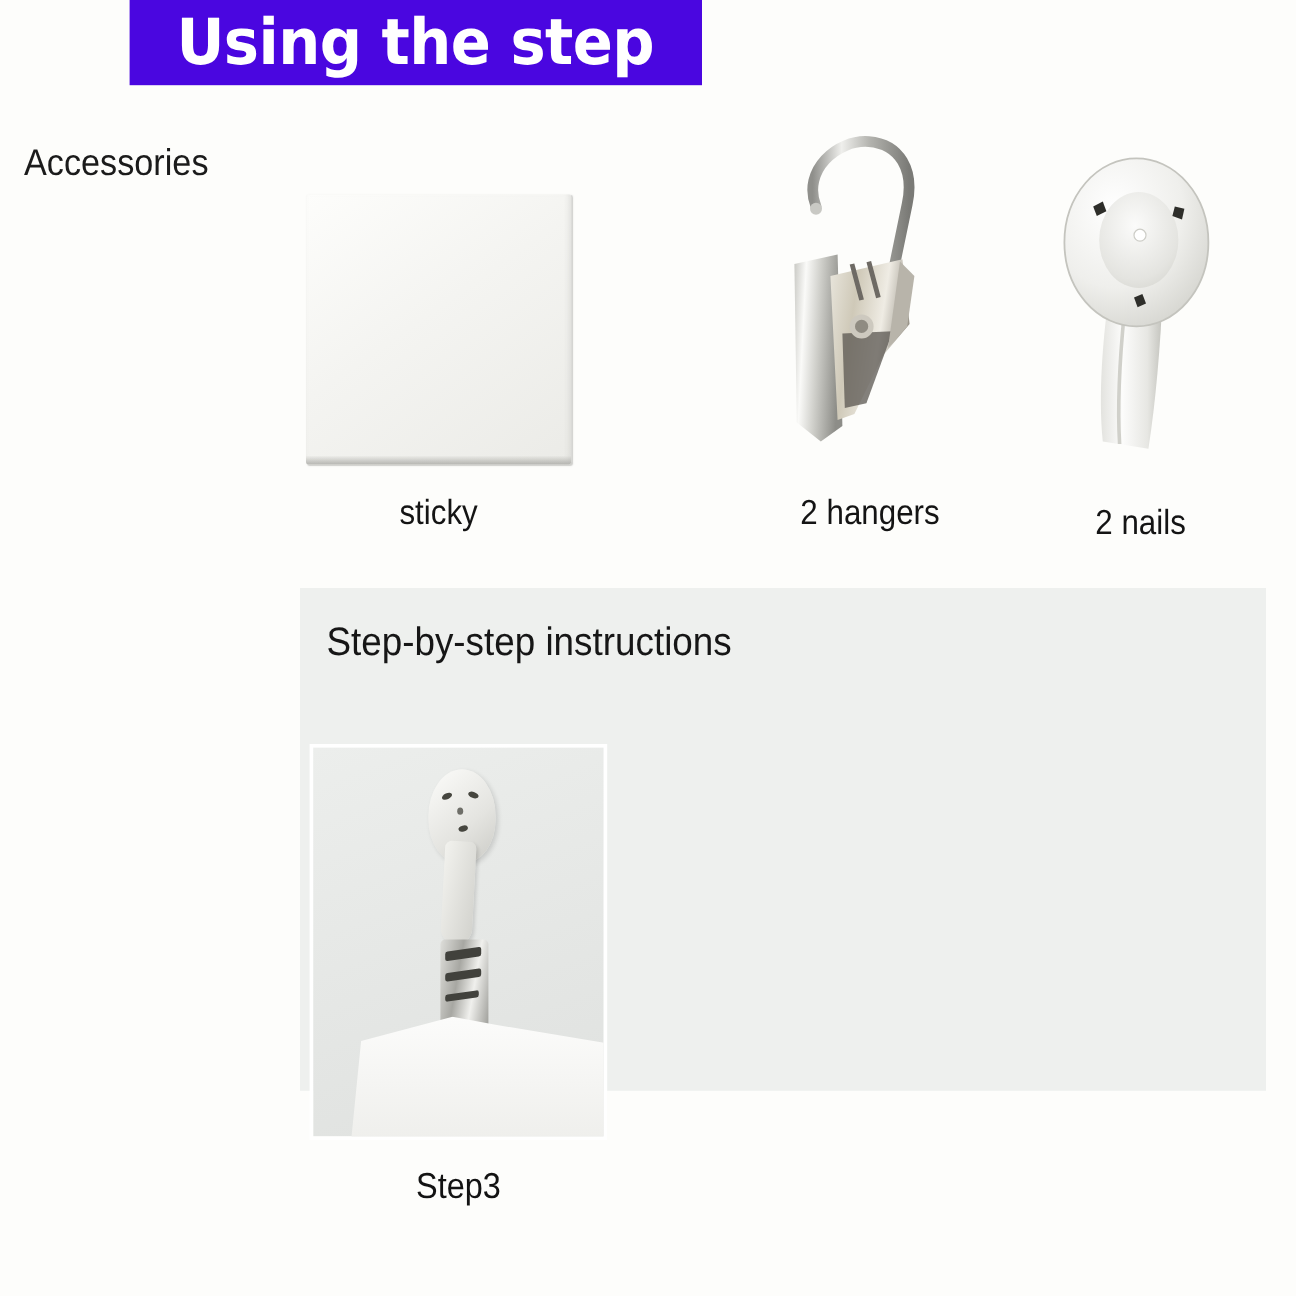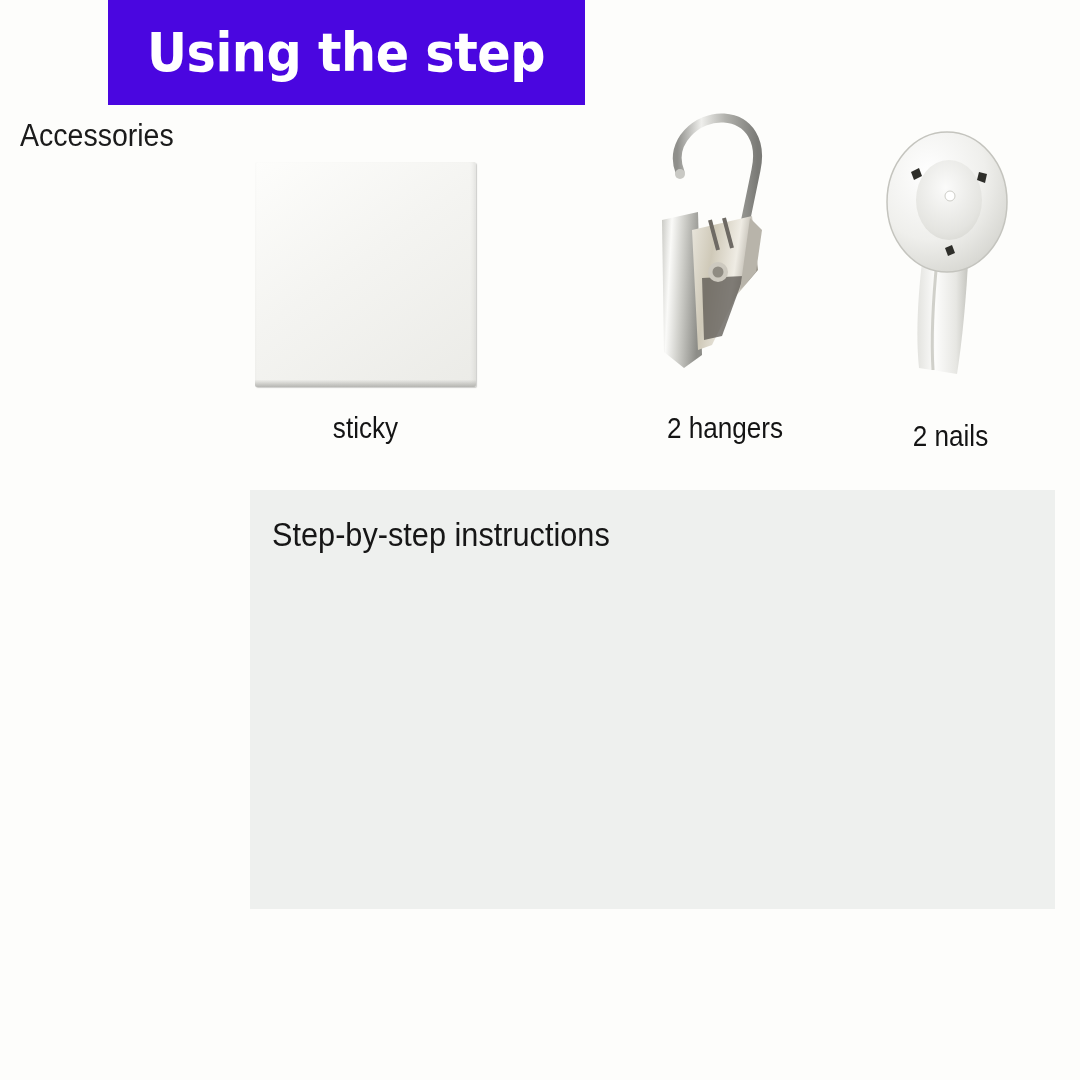--- a/index.html
+++ b/index.html
@@ -14,21 +14,21 @@
     overflow: hidden;
     position: relative;
   }
 
   
   #title-banner {
     position: absolute;
     left: 108px;
     top: 0;
     width: 477px;
-    height: 105px;
+    height: 71px;
     background: #4a06e0;
     display: flex;
     align-items: center;
     justify-content: center;
   }
   #title-text {
     color: #ffffff;
     font-size: 53px;
     font-weight: bold;
     letter-spacing: -0.5px;
@@ -397,15 +397,33 @@
 <div class="accessory-label" id="nails-label">2 nails</div>
 
 <div id="instruction-panel">
 
   <div id="instructions-heading">Step-by-step instructions</div>
 
   <div id="steps-row">
 
 
 
+    <div class="step-item">
+      <div class="step-photo" id="step3-photo">
+        <div class="s3-wallhook">
+          <div class="s3-hole" style="left:11px;top:20px;width:9px;height:5px;transform:rotate(-25deg);"></div>
+          <div class="s3-hole" style="left:33px;top:19px;width:9px;height:5px;transform:rotate(20deg);"></div>
+          <div class="s3-hole" style="left:25px;top:47px;width:8px;height:5px;transform:rotate(-15deg);"></div>
+          <div class="s3-hole" style="left:24px;top:32px;width:5px;height:6px;background:#6e6e68;"></div>
+        </div>
+        <div class="s3-wallhook-arm"></div>
+        <div class="s3-clip">
+          <div class="s3-clip-slot" style="left:4px;top:8px;width:30px;height:8px;transform:skewY(-8deg);"></div>
+          <div class="s3-clip-slot" style="left:4px;top:26px;width:30px;height:7px;transform:skewY(-8deg);"></div>
+          <div class="s3-clip-slot" style="left:4px;top:44px;width:28px;height:6px;transform:skewY(-8deg);"></div>
+        </div>
+        <div class="s3-fabric"></div>
+      </div>
+      <div class="step-caption">Step3</div>
+    </div>
 
   </div>
 </div>
 
 </body></html>

